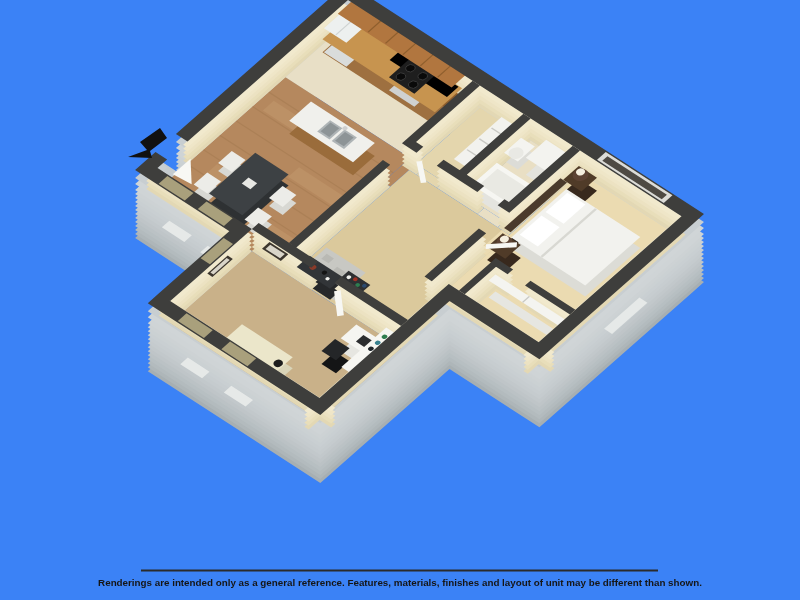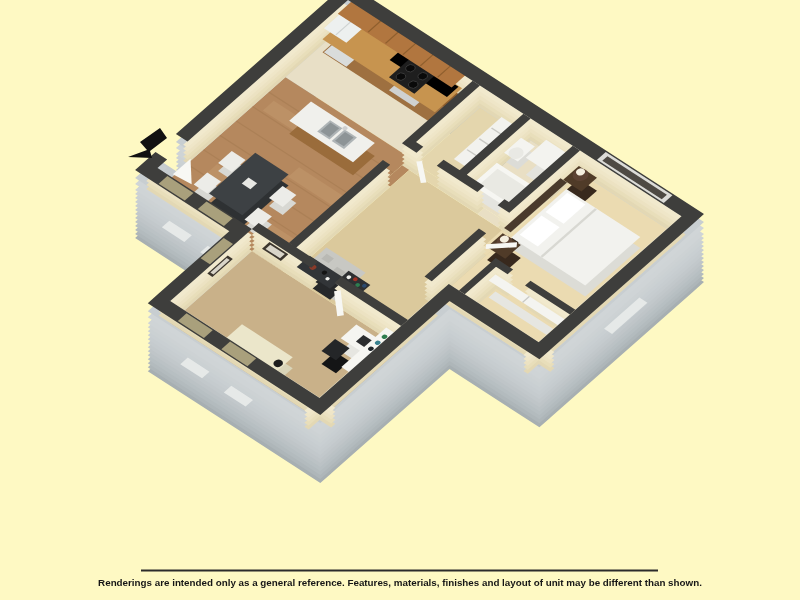--- a/index.html
+++ b/index.html
@@ -1,16 +1,16 @@
 <!DOCTYPE html>
 <html><head>
 <meta charset="utf-8">
 <style>
   html,body{margin:0;padding:0;background:#ffffff;}
-  .stage{position:relative;width:800px;height:600px;background:#fef9c3;overflow:hidden;
+  .stage{position:relative;width:800px;height:600px;background:#3b82f6;overflow:hidden;
          font-family:"Liberation Sans",sans-serif;}
   svg{display:block;}
   text.disclaimer{font-family:"Liberation Sans",sans-serif;font-size:9.8px;font-weight:bold;fill:#161616;}
 </style>
 </head>
 <body>
 <div class="stage">
 
 <svg width="800" height="600" viewBox="0 0 800 600">
   <defs>

